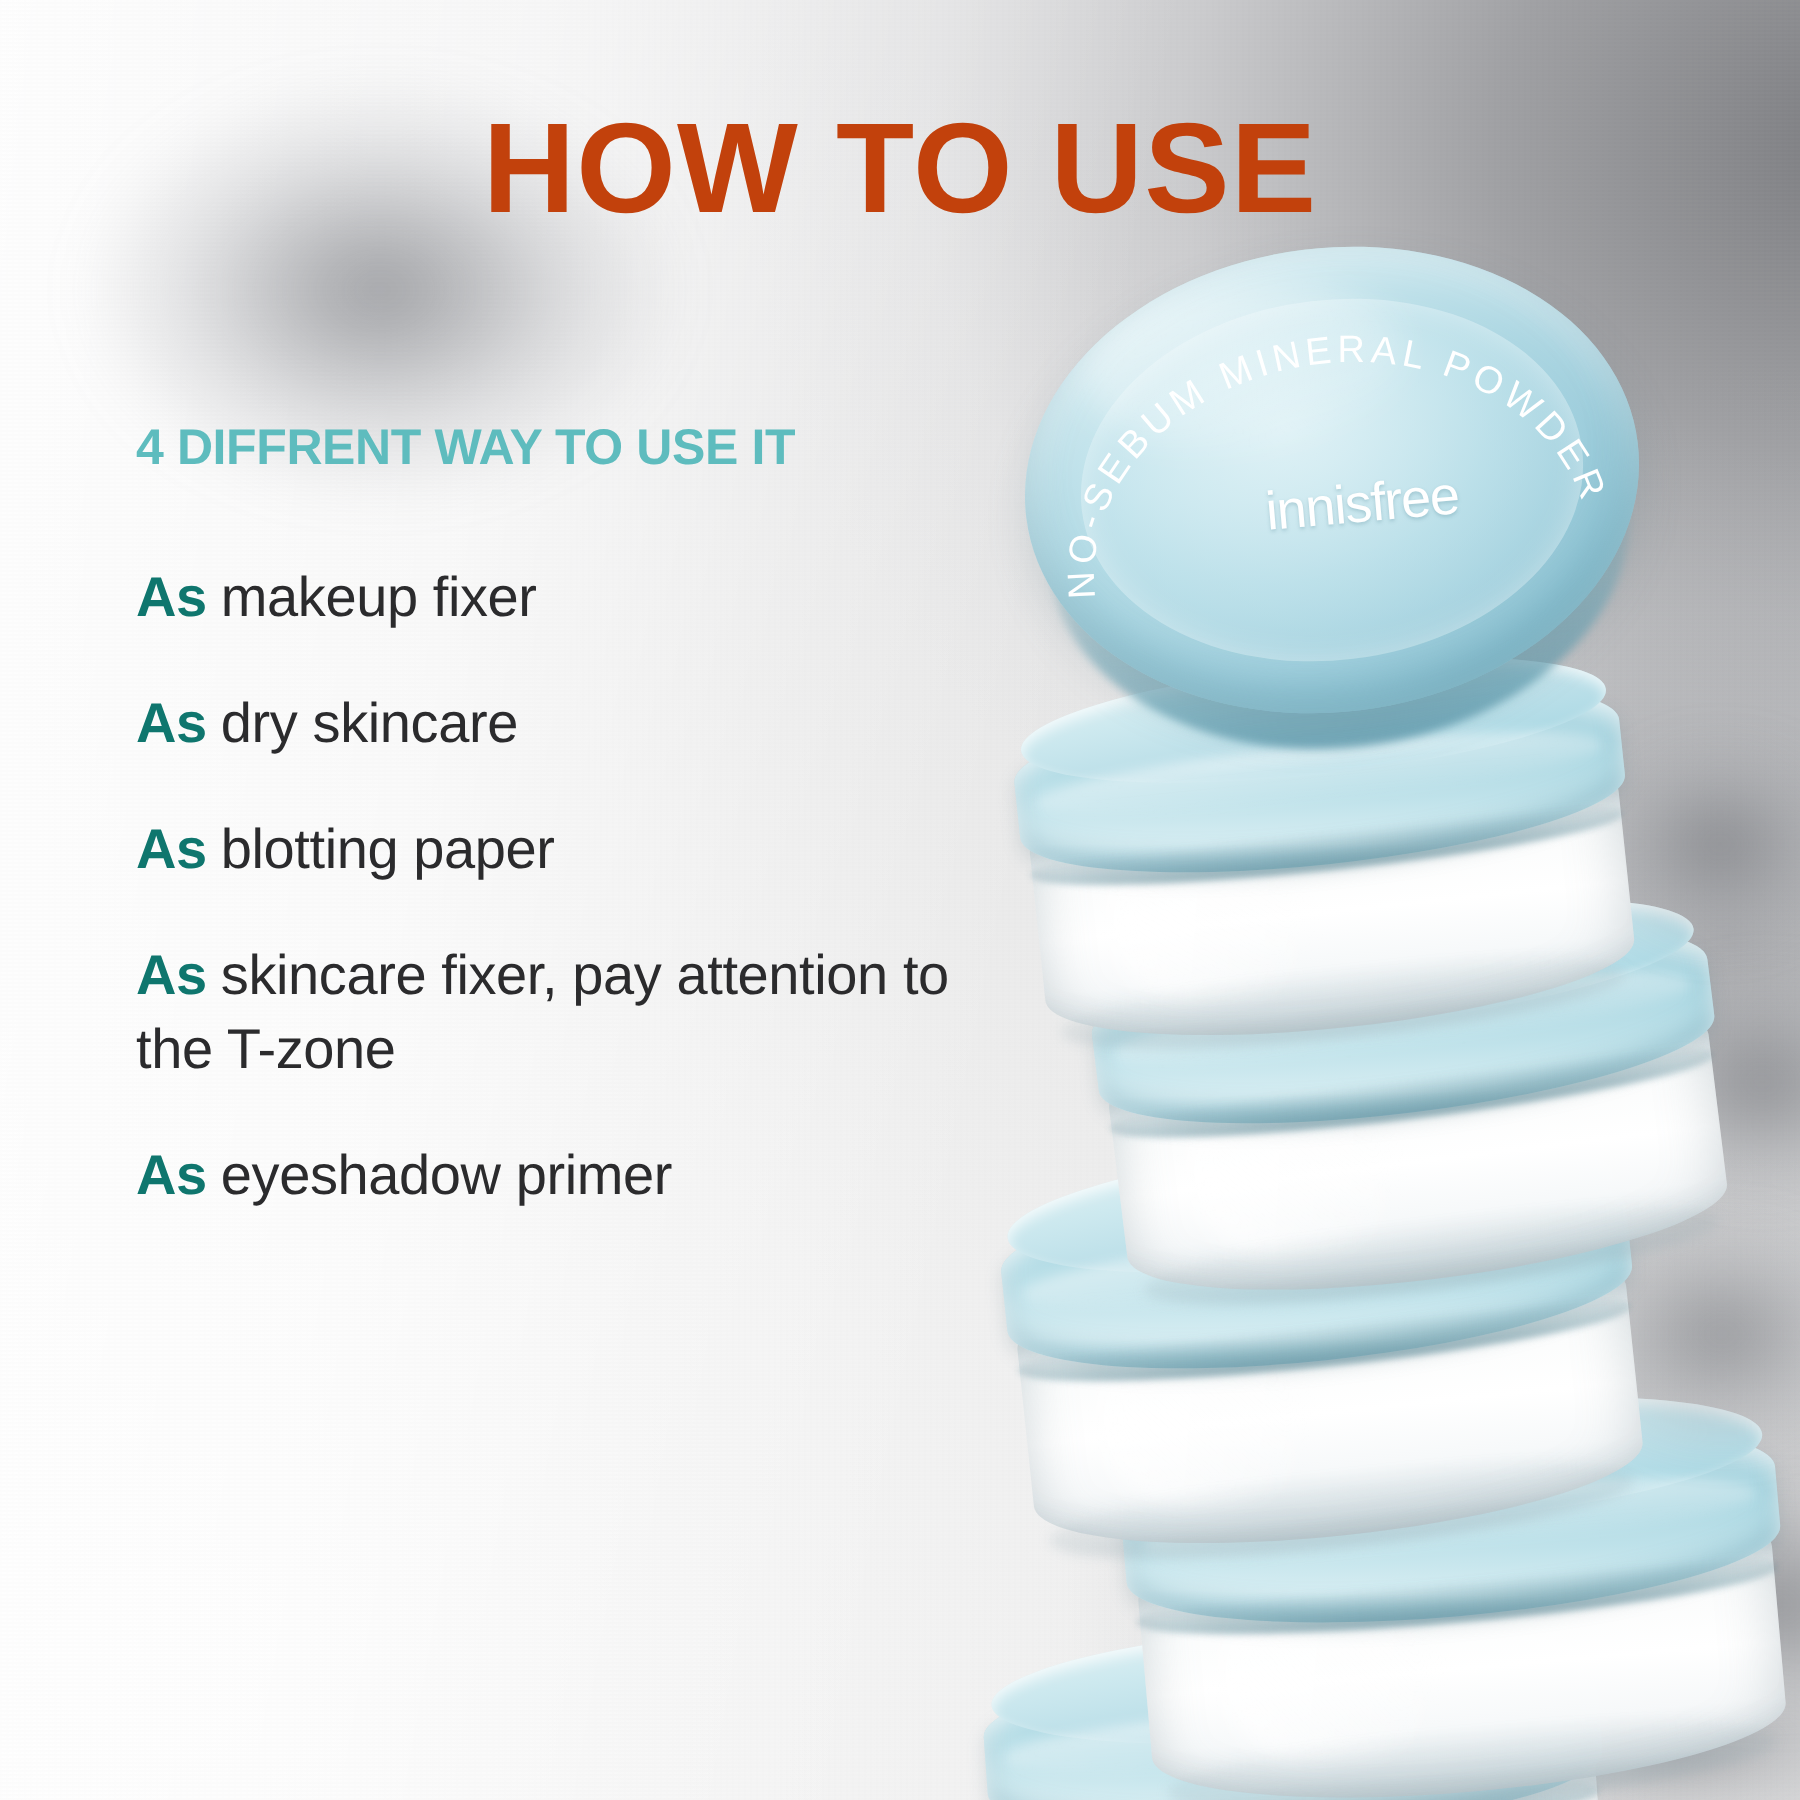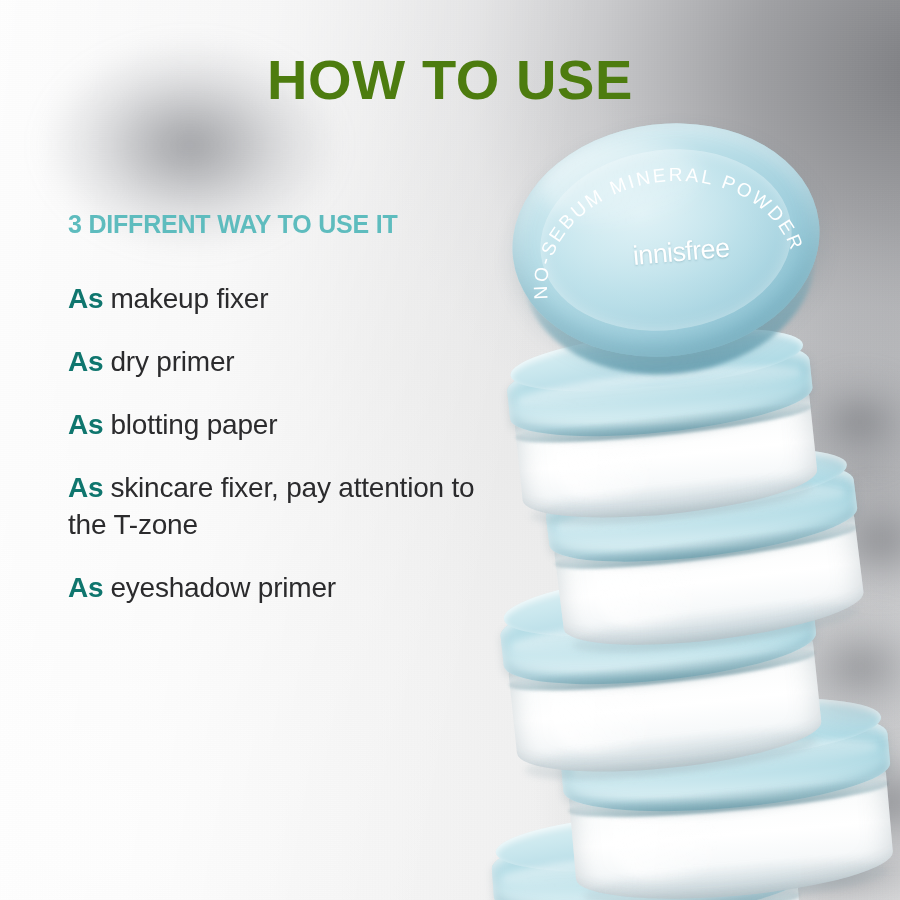--- a/index.html
+++ b/index.html
@@ -60,24 +60,24 @@
       repeating-linear-gradient(90deg, rgba(0,0,0,0.012) 0px, rgba(0,0,0,0.012) 1px, rgba(255,255,255,0.012) 1px, rgba(255,255,255,0.012) 3px);
   }
 
   
   .headline {
     position: absolute;
     top: 52px;
     left: 0;
     width: 900px;
     text-align: center;
-    font-size: 56px;
+    font-size: 64px;
     font-weight: 700;
     letter-spacing: 0.6px;
-    color: #4d7c0f;
+    color: #c2410c;
     line-height: 1;
     white-space: nowrap;
   }
 
   
   .copy {
     position: absolute;
     left: 68px;
     top: 212px;
     width: 420px;
@@ -454,28 +454,28 @@
 
         <div class="brand-mark">innisfree</div>
       </div>
     </div>
 
   </div>
 
   <div class="headline">HOW TO USE</div>
 
   <div class="copy">
-    <div class="subhead">3 DIFFRENT WAY TO USE IT</div>
+    <div class="subhead">4 DIFFRENT WAY TO USE IT</div>
 
     <ul class="use-list">
       <li class="use-item">
         <span class="as-prefix">As</span><span>makeup fixer</span>
       </li>
       <li class="use-item">
-        <span class="as-prefix">As</span><span>dry primer</span>
+        <span class="as-prefix">As</span><span>dry skincare</span>
       </li>
       <li class="use-item">
         <span class="as-prefix">As</span><span>blotting paper</span>
       </li>
       <li class="use-item">
         <span class="as-prefix">As</span><span>skincare fixer, pay attention to the T-zone</span>
       </li>
       <li class="use-item">
         <span class="as-prefix">As</span><span>eyeshadow primer</span>
       </li>

